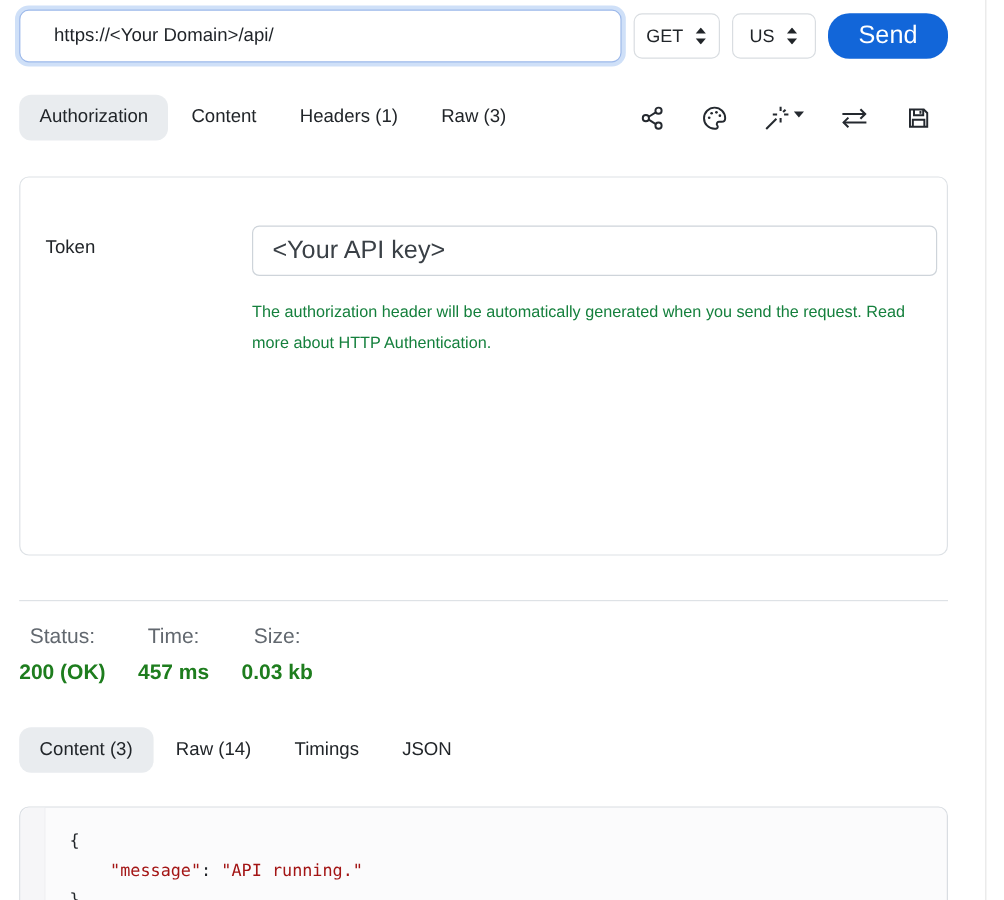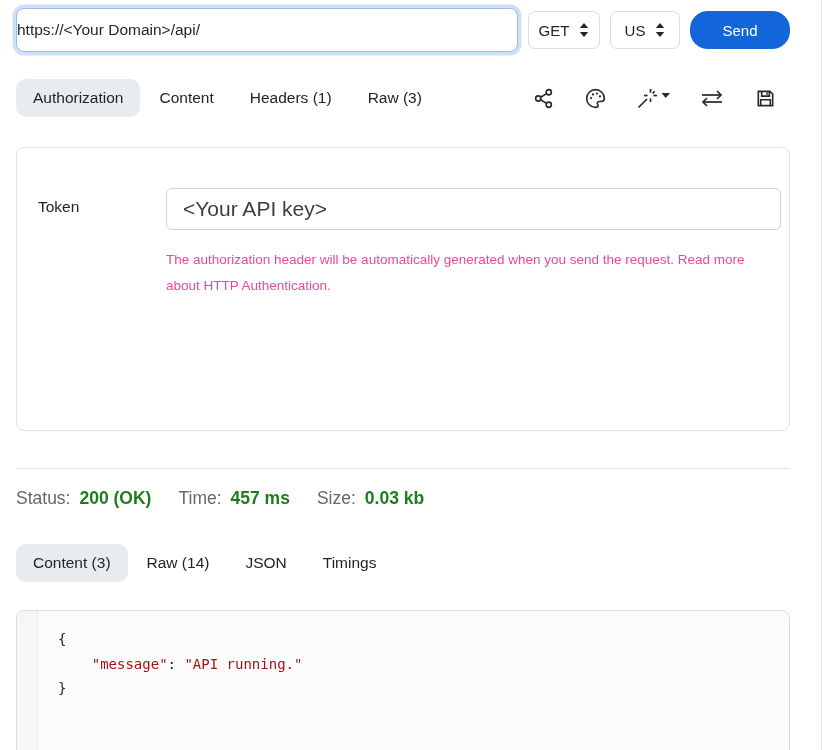--- a/index.html
+++ b/index.html
@@ -4,29 +4,29 @@
 <style>
   * { margin:0; padding:0; box-sizing:border-box; }
   html,body { width:837px; height:750px; overflow:hidden; background:#fff;
     font-family:"Liberation Sans","DejaVu Sans",sans-serif; color:#212529; }
   .app { position:relative; width:822px; min-height:750px; border-right:1px solid #e6e6e6;
     padding:8px 31px 0 16px; }
 
   
   .url-row { display:flex; align-items:center; gap:10px; height:44px; }
   .url-input { flex:1; height:44px; border:1px solid var(--focus_border,#9db9ea); border-radius:8px;
-    box-shadow:0 0 0 3.5px var(--focus_ring,#cfe0f8); padding:0 0; font-size:15.5px;
+    box-shadow:0 0 0 3.5px var(--focus_ring,#cfe0f8); padding:0 28px; font-size:15.5px;
     color:#1f2328; outline:none; font-family:inherit; }
   .select { height:38px; background:#fff; border:1px solid #d9dde1; border-radius:7px;
     display:flex; align-items:center; justify-content:center; gap:10px; font-size:15px;
     color:#212529; cursor:pointer; }
   .select.method { width:72px; }
   .select.server { width:70px; }
   .send-btn { width:100px; height:38px; background:var(--accent_blue,#1266d9); color:#fff;
-    border:none; border-radius:18px; font-size:15px; font-family:inherit; cursor:pointer; }
+    border:none; border-radius:18px; font-size:21px; font-family:inherit; cursor:pointer; }
 
   
   .tabs-row { margin-top:27px; display:flex; align-items:center; justify-content:space-between; }
   .tabs { display:flex; align-items:center; gap:2px; }
   .tab { padding:10px 17px; font-size:15.5px; border-radius:10px; cursor:pointer; white-space:nowrap; }
   .tab.active { background:var(--tab_active_bg,#e9ecef); }
   .icons { display:flex; align-items:center; gap:29px; padding-right:13px; }
   .icon { display:inline-flex; align-items:center; color:#24292f; cursor:pointer; }
   .icon svg { display:block; }
 
@@ -34,32 +34,32 @@
   .auth-row { margin-top:30px; display:flex; align-items:center; gap:19px; }
   .auth-opt { display:flex; align-items:center; gap:8px; cursor:pointer; }
   .radio { width:16px; height:16px; border-radius:50%; border:1px solid #8d9299; background:#fff;
     display:inline-flex; align-items:center; justify-content:center; flex:0 0 auto; }
   .radio.selected { border-color:#2d71cf; }
   .radio .dot { width:9px; height:9px; border-radius:50%; background:var(--accent_blue,#1266d9); display:none; }
   .radio.selected .dot { display:block; }
   .auth-label { font-size:15.5px; }
 
   
-  .panel { margin-top:30px; height:284px; border:1px solid var(--border,#dee2e6); border-radius:8px;
-    display:flex; padding:40px 8px 0 21px; }
+  .panel { margin-top:30px; height:316px; border:1px solid var(--border,#dee2e6); border-radius:8px;
+    display:flex; padding:40px 8px 0 21px;gap:44px; }
   .panel-label { width:128px; font-size:15.5px; padding-top:10px; }
   .panel-main { flex:1; }
   .token-input { width:100%; height:42px; border:1px solid #ced4da; border-radius:6px;
     padding:0 16px; font-size:21px; color:#3a4046; font-family:inherit; outline:none; }
-  .help { margin-top:17px; font-size:13.5px; line-height:1.9; color:#ec4899; max-width:592px; }
+  .help { margin-top:17px; font-size:13.5px; line-height:1.9; color:#15803d; max-width:592px; }
 
   
   .divider { margin-top:37px; border:none; border-top:1px solid var(--border,#dee2e6); }
   .status-row { margin-top:19px; display:flex; align-items:center; gap:27px; font-size:17.5px; }
-  .stat { display:flex; align-items:center; gap:9px; }
+  .stat { display:flex; align-items:center; gap:9px;flex-direction:column; }
   .stat .lbl { color:var(--muted_label,#62686f); }
   .stat .val { color:var(--success_green,#1e7d1e); font-weight:600; }
 
   
   .resp-tabs { margin-top:35px; display:flex; align-items:center; gap:2px; }
 
   
   .code-block { position:relative; margin-top:28px; height:160px; border:1px solid #d9dde2;
     border-radius:8px; background:#fbfbfc; overflow:hidden; }
   .gutter { position:absolute; left:0; top:0; bottom:0; width:21px; background:#f6f6f8;
@@ -175,22 +175,22 @@
     </div>
     <div class="stat">
       <span class="lbl">Size:</span>
       <span class="val">0.03 kb</span>
     </div>
   </div>
 
   <div class="resp-tabs">
     <div class="tab active">Content (3)</div>
     <div class="tab">Raw (14)</div>
+    <div class="tab">Timings</div>
     <div class="tab">JSON</div>
-    <div class="tab">Timings</div>
   </div>
 
   <div class="code-block">
     <div class="gutter"></div>
     <pre class="code"><span class="p">{</span>
 <span class="p">    </span><span class="str">"message"</span><span class="p">: </span><span class="str">"API running."</span>
 <span class="p">}</span></pre>
   </div>
 
 </div>

